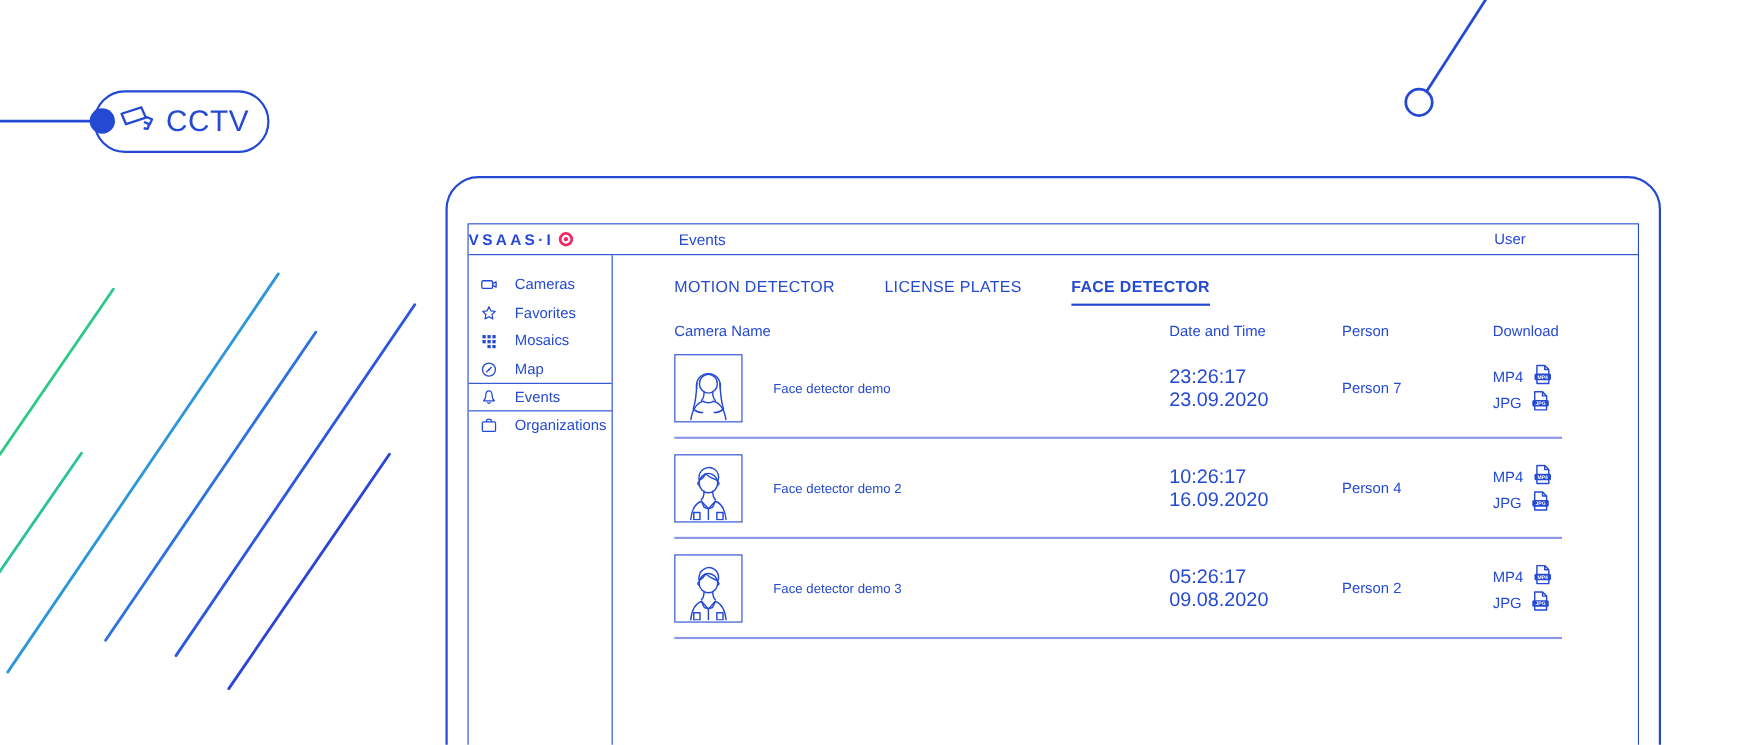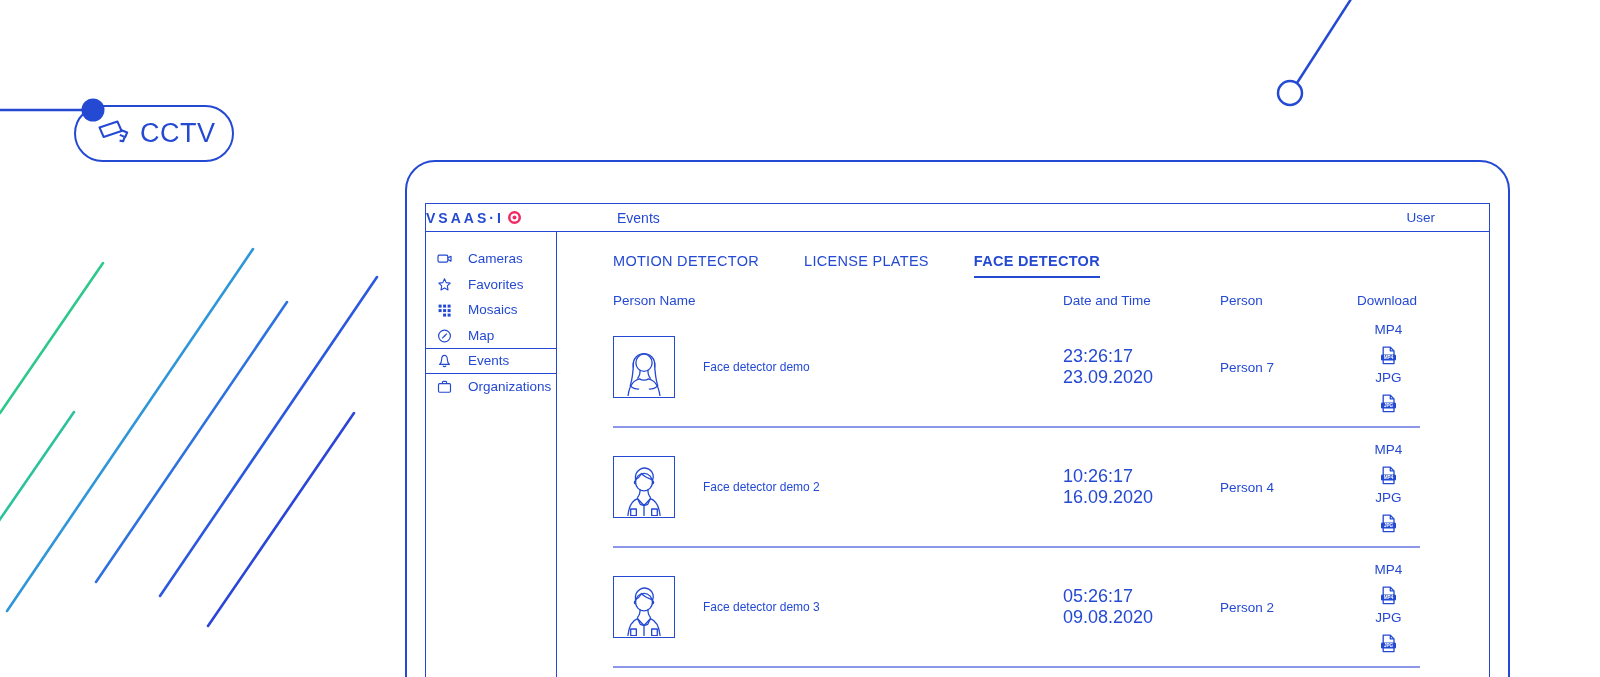--- a/index.html
+++ b/index.html
@@ -9,36 +9,36 @@
     --pink:#ee2b67;
   }
   *{box-sizing:border-box;}
   body{margin:0;background:#fff;font-family:"Liberation Sans",sans-serif;}
   .stage{position:relative;width:1600px;height:677px;background:#fff;overflow:hidden;color:var(--blue);}
 
   
   .decor{position:absolute;left:0;top:0;width:1600px;height:677px;pointer-events:none;}
 
   
-  .badge{position:absolute;left:74px;top:82px;width:160px;height:57px;border:2px solid var(--border);
-         border-radius:29px;display:flex;align-items:center;gap:9px;padding-left:21px;background:transparent;margin-top:23px;}
+  .badge{position:absolute;left:85px;top:82px;width:160px;height:57px;border:2px solid var(--border);
+         border-radius:29px;display:flex;align-items:center;gap:9px;padding-left:21px;background:transparent;}
   .badge-label{font-size:27px;letter-spacing:.5px;color:var(--blue);font-weight:400;}
 
   
   .frame{position:absolute;left:405px;top:160px;width:1105px;height:600px;border:2px solid var(--border);
          border-radius:30px;background:#fff;}
   .inner{position:absolute;left:18px;top:41px;width:1065px;height:560px;border:1.6px solid var(--border);
          display:flex;flex-direction:column;}
 
   
   .hbar{height:28px;border-bottom:1.6px solid var(--border);display:flex;align-items:center;flex:0 0 auto;}
   .logo{width:131px;display:flex;align-items:center;justify-content:flex-start;gap:3px;}
   .logo-text{font-size:14px;font-weight:700;letter-spacing:3px;color:var(--blue);}
   .hbar-title{margin-left:60px;font-size:14px;}
-  .hbar-user{margin-left:auto;margin-right:54px;font-size:13.5px;cursor:pointer;}
+  .hbar-user{margin-left:auto;margin-right:102px;font-size:13.5px;cursor:pointer;}
 
   .body{flex:1;display:flex;min-height:0;}
 
   
   .sidebar{width:131px;border-right:1.6px solid var(--border);padding-top:14px;flex:0 0 auto;}
   .side-item{height:25.5px;display:flex;align-items:center;gap:16px;padding-left:11px;font-size:13.5px;
              cursor:pointer;border-top:1.5px solid transparent;border-bottom:1.5px solid transparent;}
   .side-item.active{border-top-color:var(--border);border-bottom-color:var(--border);}
   .side-item .icn{display:inline-flex;width:15px;height:15px;}
 
@@ -50,21 +50,21 @@
 
   .table{width:807px;margin-top:15px;}
   .thead{display:grid;grid-template-columns:450px 157px 137px 1fr;font-size:13.5px;margin-bottom:0;}
   .trow{display:grid;grid-template-columns:62px 388px 157px 137px 1fr;align-items:center;
         padding:13.5px 0;border-bottom:2px solid var(--sep);cursor:pointer;}
   .avatar-box{width:62px;height:62px;border:1.6px solid var(--border);display:flex;align-items:center;justify-content:center;background:#fff;overflow:hidden;}
   .name-cell{padding-left:28px;font-size:12px;}
   .dt-cell{font-size:18px;line-height:21px;}
   .person-cell{font-size:13.5px;}
   .dl-cell{display:flex;flex-direction:column;gap:5px;}
-  .dl{display:flex;align-items:center;gap:9px;font-size:13.5px;cursor:pointer;flex-direction:column;}
+  .dl{display:flex;align-items:flex-end;gap:9px;font-size:13.5px;cursor:pointer;}
   .dl .dl-icn{display:inline-flex;}
 </style>
 </head>
 <body>
 
 <div class="stage">
 
   <svg class="decor">
     <line x1="0" y1="110" x2="92" y2="110" stroke="#2449d3" stroke-width="2.5"></line>
     <circle cx="93" cy="110" r="11.5" fill="#2449d3"></circle>
@@ -174,21 +174,21 @@
 
         <div class="content">
           <div class="tabs">
               <div class="tab">MOTION DETECTOR</div>
               <div class="tab">LICENSE PLATES</div>
               <div class="tab active">FACE DETECTOR</div>
             </div>
 
           <div class="table">
             <div class="thead">
-                <div>Person Name</div>
+                <div>Camera Name</div>
                 <div>Date and Time</div>
                 <div>Person</div>
                 <div>Download</div>
               </div>
             <div>
                 <div class="trow">
     <div class="avatar-box">
                     <svg width="58" height="58" viewBox="0 0 62 62" fill="none" stroke="#2449d3" stroke-width="1.4" stroke-linecap="round">
     <path d="M19.5 31 C17.5 12 44.5 12 42.5 31"></path>
     <ellipse cx="31" cy="26.5" rx="8.7" ry="9.2"></ellipse>

